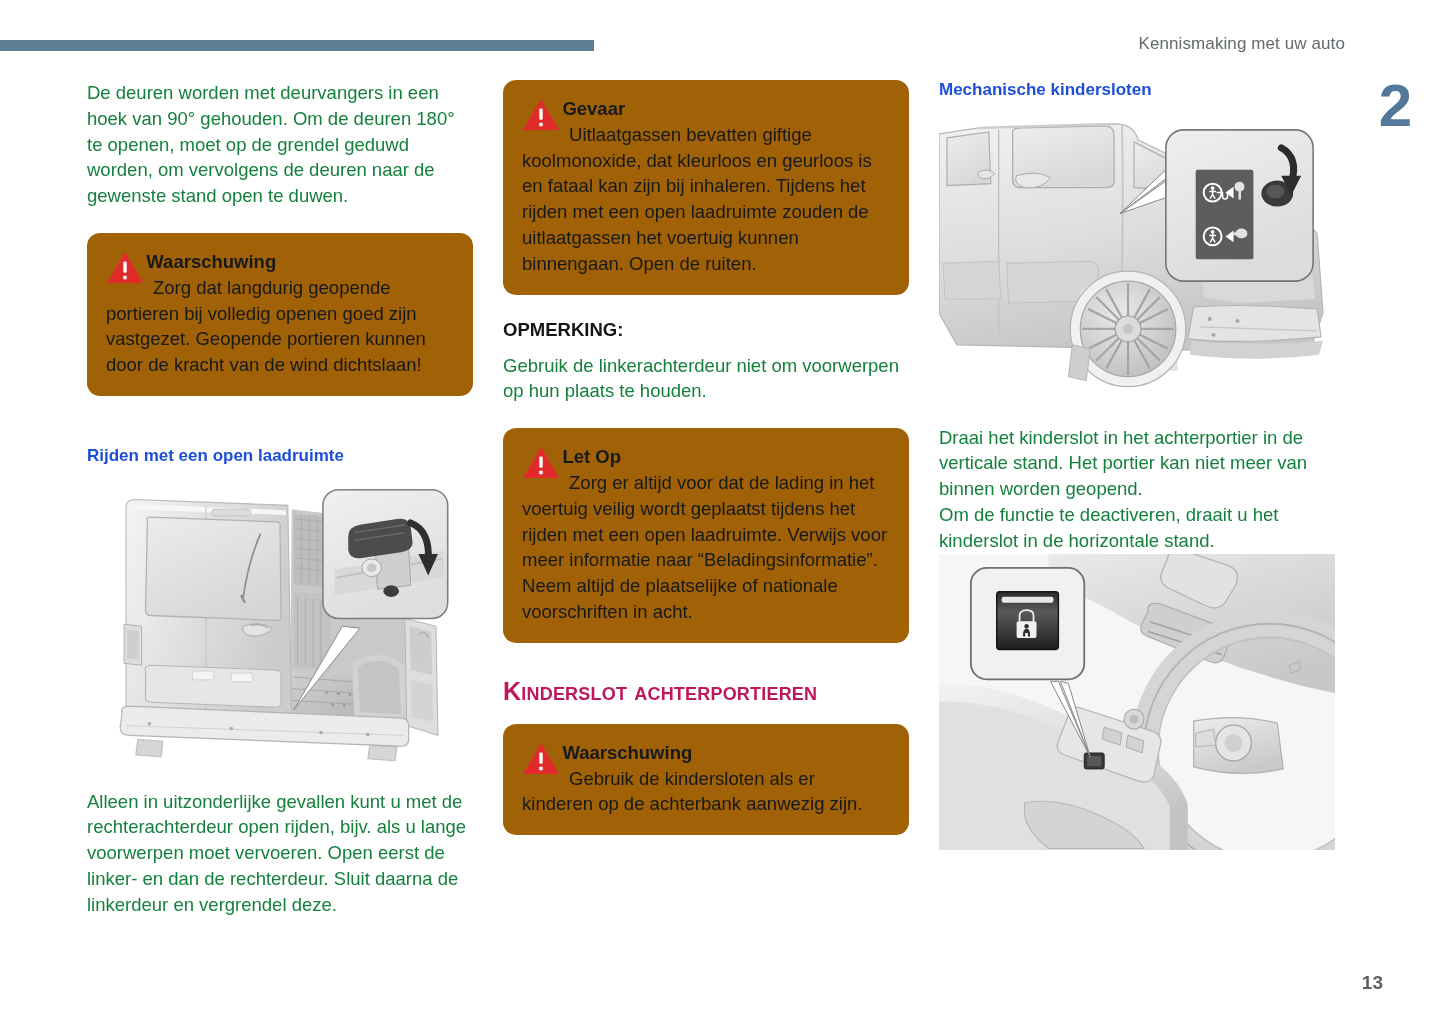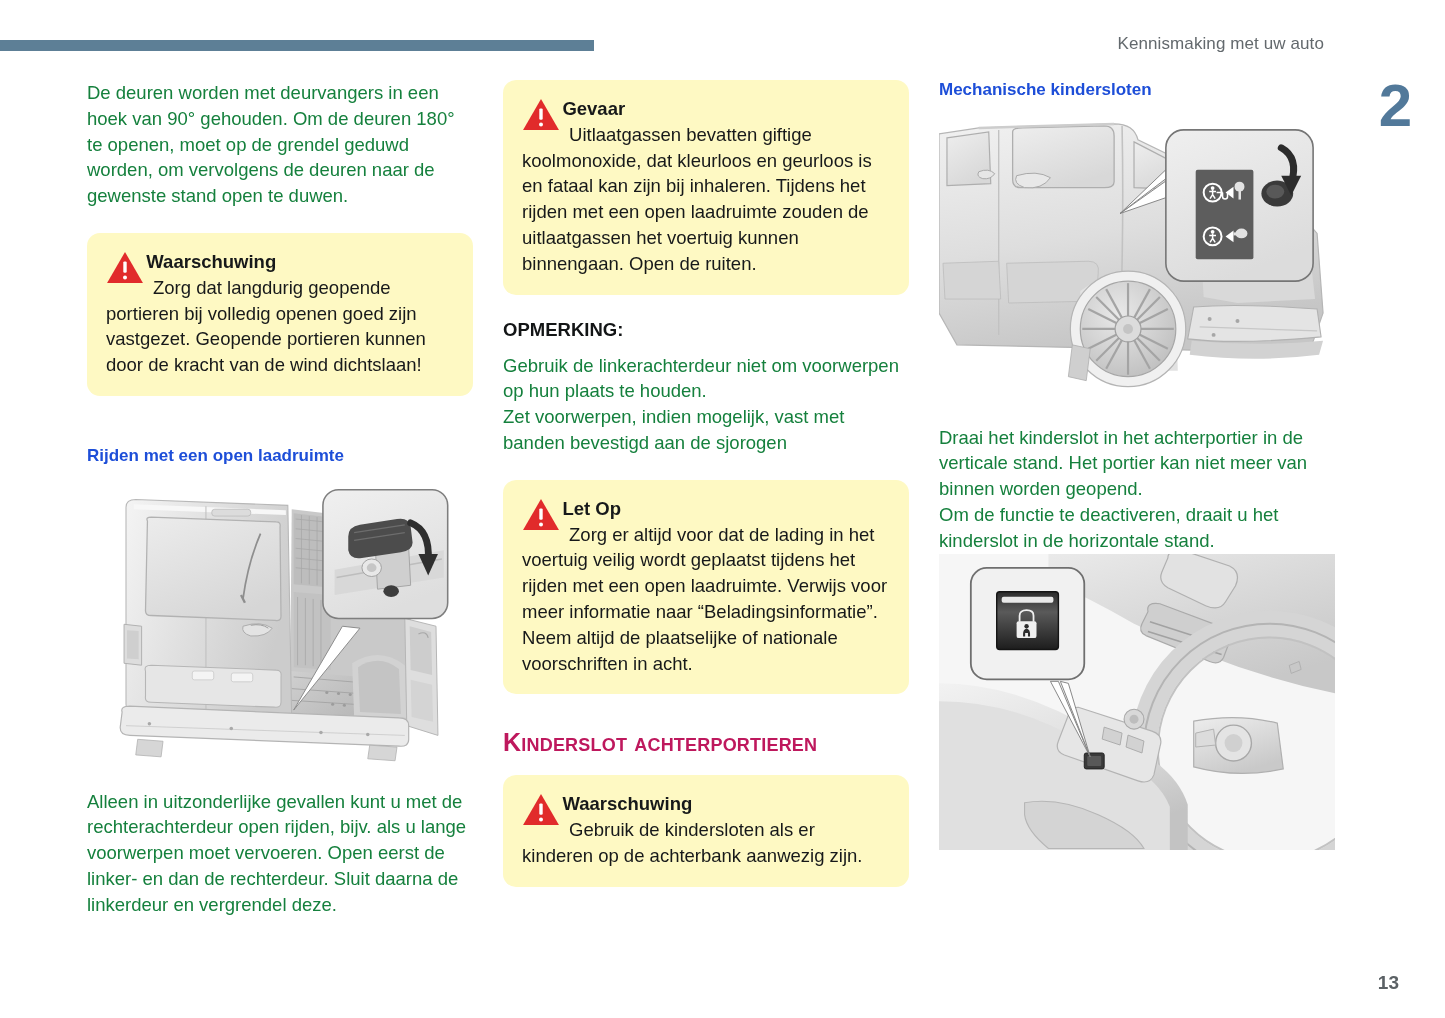--- a/index.html
+++ b/index.html
@@ -20,21 +20,21 @@
     left: 0;
     top: 40px;
     width: 594px;
     height: 11px;
     background: #5d7f96;
   }
 
   
   .running-header {
     position: absolute;
-    right: 121px;
+    right: 100px;
     top: 34px;
     font-size: 17px;
     color: #63696d;
     letter-spacing: 0.1px;
     white-space: nowrap;
   }
 
   
   .chapter-marker {
     position: absolute;
@@ -42,21 +42,21 @@
     top: 76px;
     font-size: 60px;
     font-weight: bold;
     color: #52799a;
     line-height: 1;
   }
 
   
   .page-number {
     position: absolute;
-    right: 46px;
+    right: 62px;
     bottom: 24px;
     font-size: 19px;
     font-weight: bold;
     color: #5b6165;
   }
 
   
   .columns {
     position: absolute;
     left: 87px;
@@ -100,21 +100,21 @@
 
   p.note-label {
     font-size: 18.5px;
     font-weight: bold;
     color: #131516;
     margin-bottom: 12px;
   }
 
   
   .callout {
-    background: #fef9c3;
+    background: #a16207;
     border-radius: 13px;
     padding: 16px 19px 18px 19px;
     position: relative;
   }
   .callout .cal-inner {
     font-size: 18.5px;
     line-height: 25.8px;
     color: #17191a;
   }
   .callout .cal-title {
@@ -316,21 +316,20 @@
       <div class="cal-inner">
         <span class="cal-title">Gevaar</span><br>
         <span class="cal-body">Uitlaatgassen bevatten giftige koolmonoxide, dat kleurloos en geurloos is en fataal kan zijn bij inhaleren. Tijdens het rijden met een open laadruimte zouden de uitlaatgassen het voertuig kunnen binnengaan. Open de ruiten.</span>
       </div>
     </div>
 
     <div class="spacer-md"></div>
 
     <p class="note-label">OPMERKING:</p>
     <p class="body-text">Gebruik de linkerachterdeur niet om voorwerpen op hun plaats te houden.</p>
-    <p class="body-text">Zet voorwerpen, indien mogelijk, vast met banden bevestigd aan de sjorogen</p>
 
     <div class="spacer-md"></div>
 
     <div class="callout">
       <svg class="warn-tri" viewBox="0 0 40 36">
         <path d="M20 1 L39 34 L1 34 Z" fill="#e12b2b"></path>
         <rect x="18.2" y="11" width="3.6" height="12" rx="1.3" fill="#ffffff"></rect>
         <circle cx="20" cy="28" r="2.1" fill="#ffffff"></circle>
       </svg>
       <div class="cal-inner">

